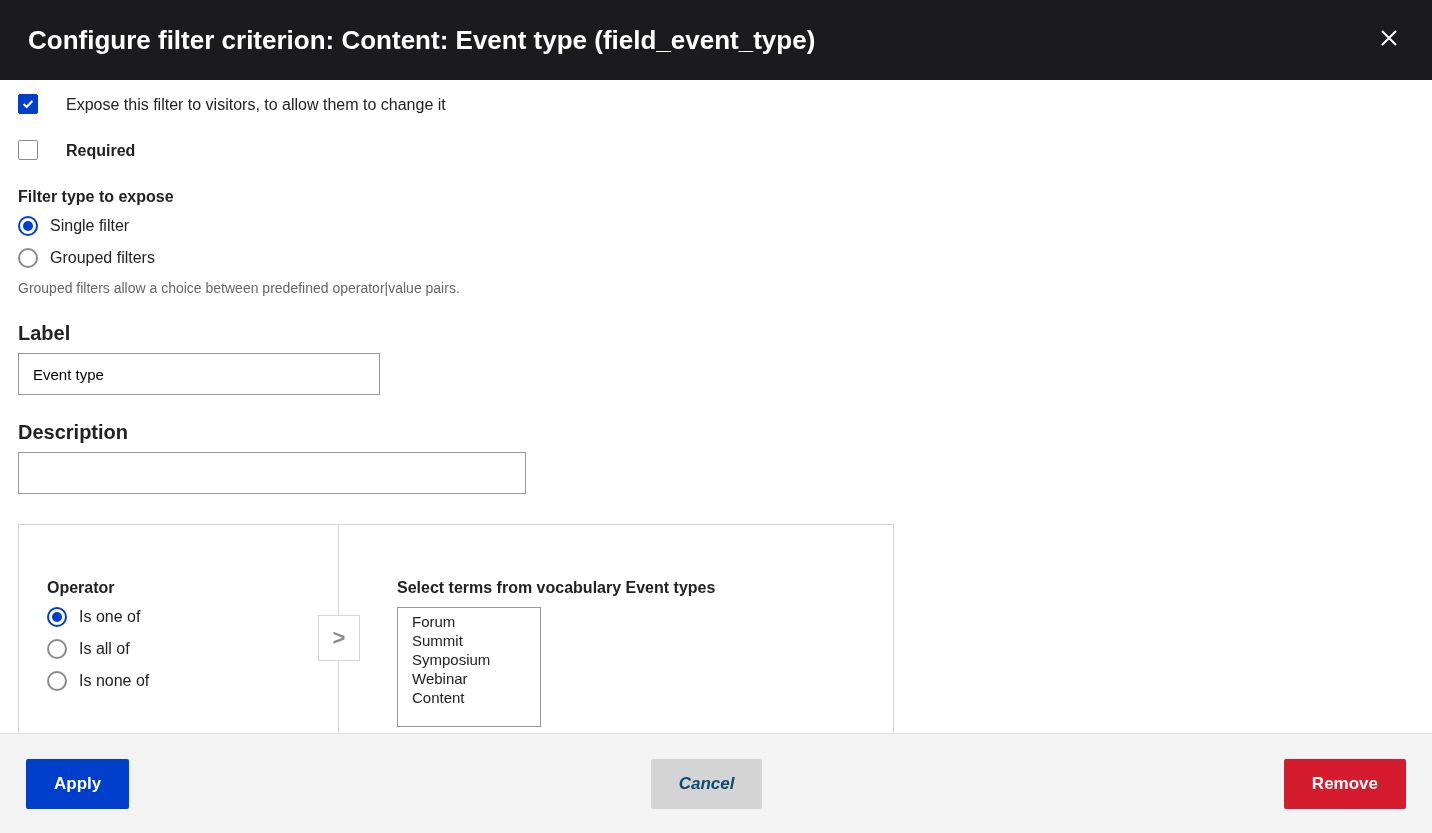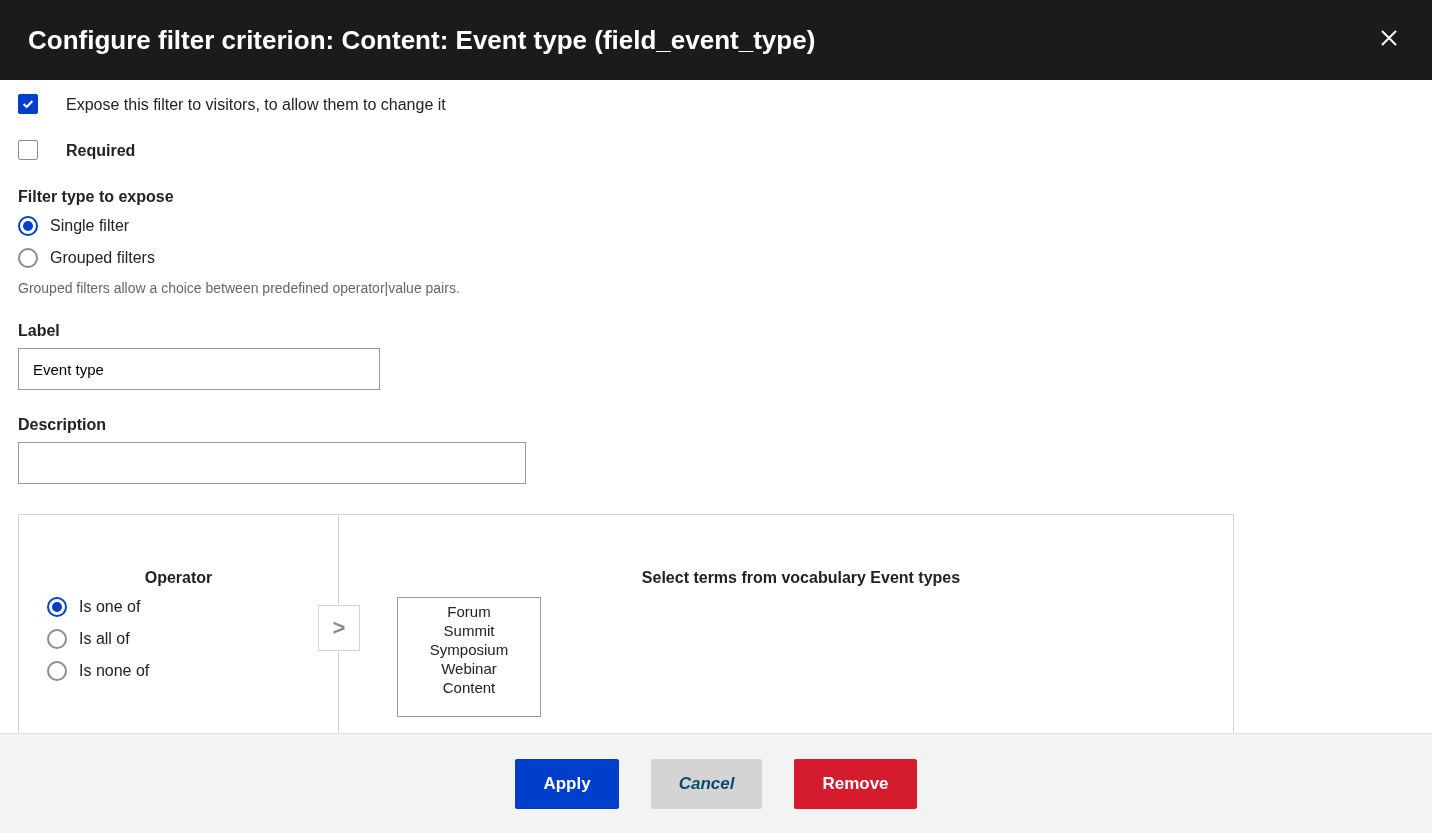--- a/index.html
+++ b/index.html
@@ -92,21 +92,21 @@
   .radio.selected .dot { display: block; }
   .radio-label { font-size: 16px; color: #222; }
   .help-text {
     font-size: 14px;
     color: #666;
     margin-top: 2px;
     margin-bottom: 8px;
   }
   .field-label {
     font-weight: 700;
-    font-size: 16px;
+    font-size: 20px;
     margin-top: 26px;
     margin-bottom: 8px;
     display: block;
   }
   .text-input {
     width: 362px;
     height: 42px;
     border: 1px solid #979797;
     padding: 0 14px;
     font-size: 15px;
@@ -118,23 +118,22 @@
     border: 1px solid #979797;
     padding: 8px 14px;
     font-size: 15px;
     font-family: inherit;
     resize: both;
   }
   .twocol-box {
     border: 1px solid #d4d4d4;
     margin-top: 30px;
     display: flex;
-    width: 1216px;
+    width: 876px;
     min-height: 210px;
-    text-align: center;
   }
   .col-left {
     width: 320px;
     border-right: 1px solid #d4d4d4;
     padding: 54px 28px 20px 28px;
     position: relative;
   }
   .col-right {
     flex: 1;
     padding: 54px 28px 20px 58px;
@@ -162,21 +161,21 @@
   .terms-select .opt {
     padding: 1px 14px;
     cursor: pointer;
   }
   .footer {
     height: 100px;
     background: #f3f3f3;
     border-top: 1px solid #e0e0e0;
     display: flex;
     align-items: center;
-    justify-content: center;
+    justify-content: space-between;
     gap: 32px;
     padding: 0 26px;
   }
   .btn {
     height: 50px;
     padding: 0 28px;
     border: none;
     border-radius: 2px;
     font-size: 17px;
     font-weight: 700;

